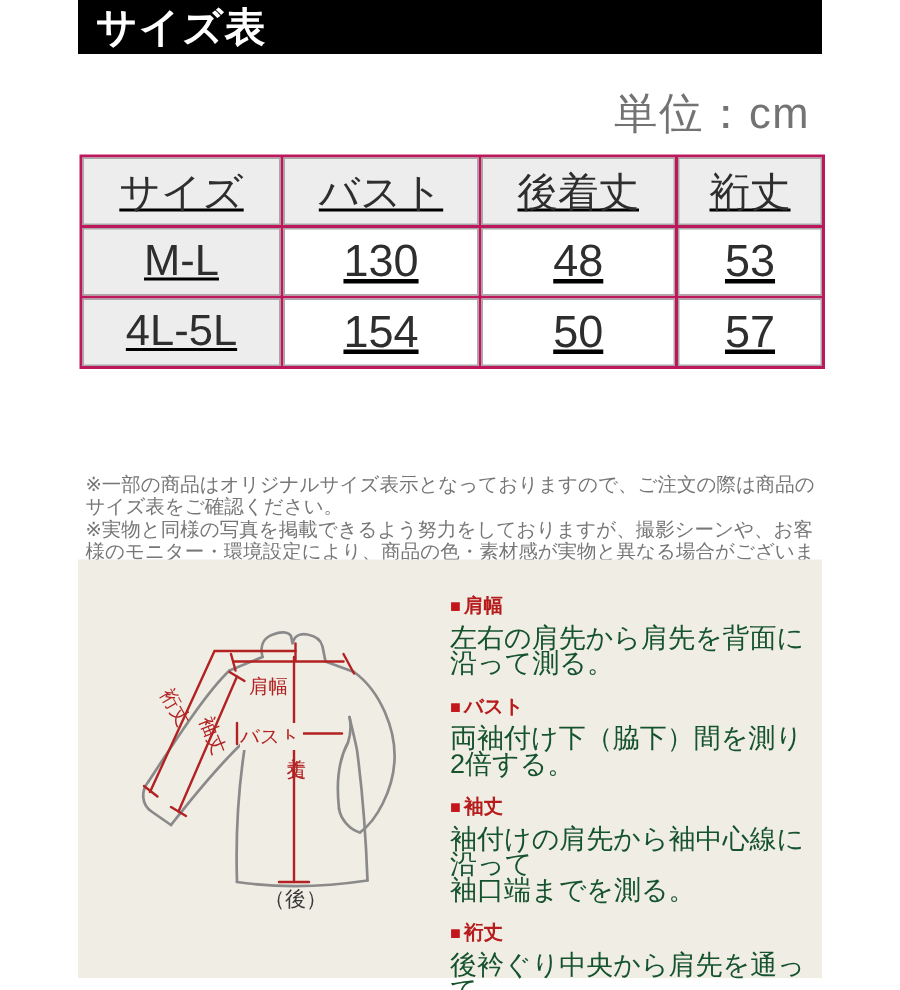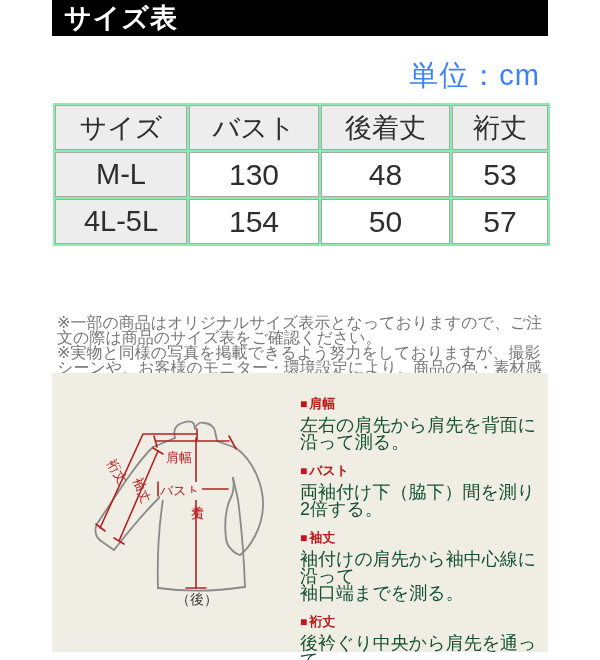--- a/index.html
+++ b/index.html
@@ -7,36 +7,36 @@
   body { font-family:"Liberation Sans","DejaVu Sans",sans-serif; }
   #page { position:relative; width:600px; height:660px; background:#ffffff; overflow:hidden; }
 
   
   .banner { position:absolute; left:52px; top:0; width:496px; height:36px;
             background:#000000; color:#ffffff; display:flex; align-items:center; }
   .banner .title { font-size:27px; font-weight:bold; padding-left:12px; letter-spacing:1px; }
 
   
   .unit { position:absolute; left:52px; top:56px; width:488px; text-align:right;
-          font-size:29px; color:#3b82f6; letter-spacing:1px; }
+          font-size:29px; color:#737373; letter-spacing:1px; }
 
   
   table.size { position:absolute; left:53px; top:103px; width:493px;
                border-collapse:separate; border-spacing:2px; table-layout:fixed;
-               background:#86efac; }
+               background:#be185d;text-decoration:underline; }
   table.size th, table.size td { border:1px solid #a8a8a8; text-align:center;
                vertical-align:middle; height:45px; color:#2e2e2e; overflow:hidden; }
   table.size th { background:#ededed; font-size:27px; font-weight:normal; }
   table.size td { background:#ffffff; font-size:30px;margin-left:40px; }
   table.size td.rowhead { background:#ededed; font-size:29px; }
   col.c1{width:132px;} col.c2{width:130px;} col.c3{width:129px;} col.c4{width:96px;}
 
   
   .notes { position:absolute; left:57px; top:315px; width:489px;
-           font-size:16px; line-height:15px; color:#767676; }
+           font-size:13px; line-height:15px; color:#767676; }
 
   
   .panel { position:absolute; left:52px; top:373px; width:496px; height:279px;
            background:#f0ede5; }
   .panel svg { position:absolute; left:0; top:0; }
 
   
   .dlabel { position:absolute; font-size:13px; color:#b22222; white-space:nowrap; }
   .dlabel.rot60 { transform:rotate(60deg); transform-origin:left top; }
   .dlabel.rot68 { transform:rotate(68deg); transform-origin:left top; }

